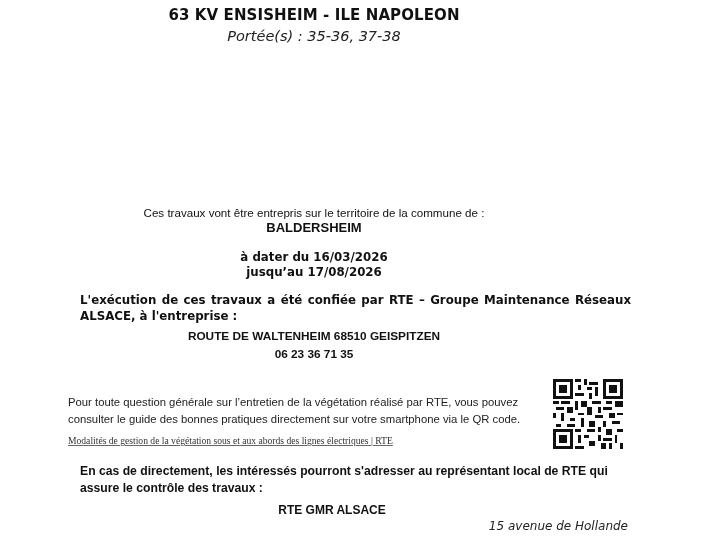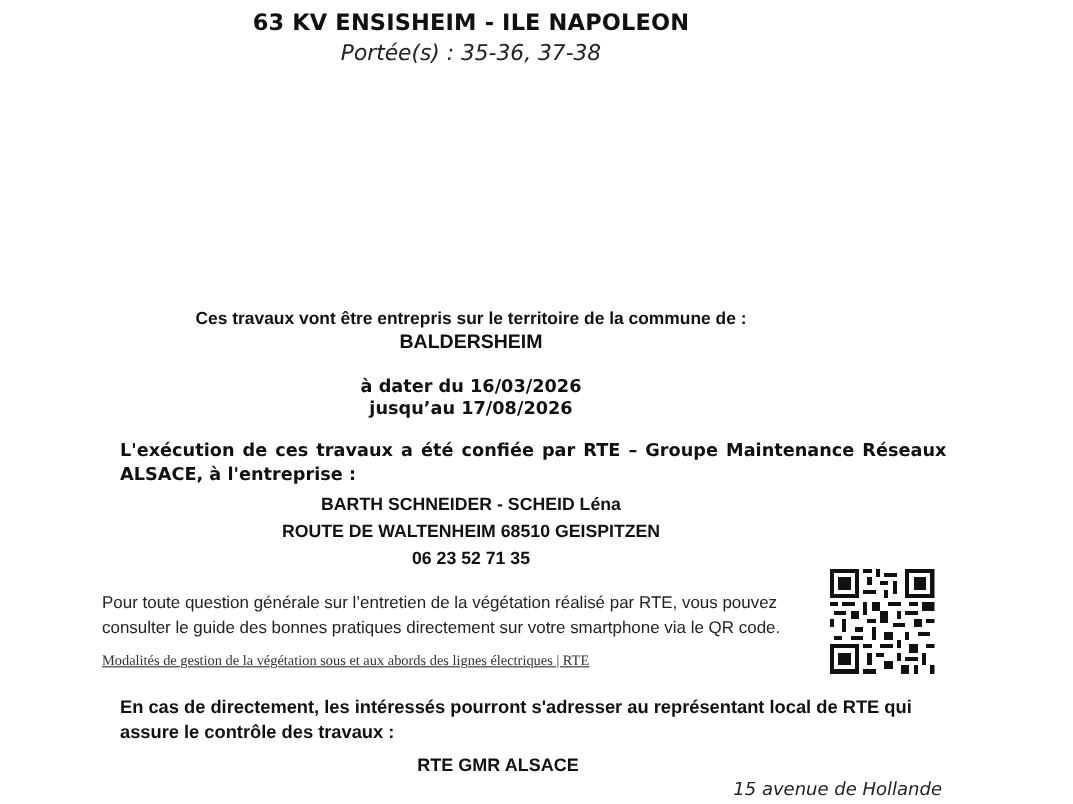--- a/index.html
+++ b/index.html
@@ -2,21 +2,21 @@
 <html><head>
   <meta charset="utf-8">
   <style>
     * { margin: 0; padding: 0; box-sizing: border-box; }
     html, body { width: 715px; height: 536px; background: #ffffff; overflow: hidden; }
     body { position: relative; font-family: "DejaVu Sans", sans-serif; color: #111111; }
     .abs { position: absolute; }
     .center { left: 0; width: 628px; text-align: center; }
     .title { top: 6px; font-size: 15px; font-weight: bold; letter-spacing: 0.1px; }
     .subtitle { top: 28px; font-size: 14.5px; font-style: italic; color: #222; }
-    .intro { top: 206px; font-size: 11.6px; font-weight: bold; font-family: "Liberation Sans", sans-serif; }
+    .intro { top: 206px; font-size: 11.6px; font-weight: normal; font-family: "Liberation Sans", sans-serif; }
     .commune { top: 220px; font-size: 13px; font-weight: bold; font-family: "Liberation Sans", sans-serif; }
     .dates { top: 250px; font-size: 11.8px; font-weight: bold; line-height: 15px; }
     .exec { top: 292px; left: 80px; width: 551px; font-size: 11.8px; font-weight: bold; line-height: 16px; text-align: justify; text-align-last: left; }
     .company { top: 327px; font-size: 11.8px; font-weight: bold; line-height: 18px; font-family: "Liberation Sans", sans-serif; }
     .info { top: 394px; left: 68px; width: 480px; font-size: 11.3px; line-height: 17px; font-family: "Liberation Sans", sans-serif; color: #222; }
     .link { top: 435px; left: 68px; font-size: 9.6px; font-family: "Liberation Serif", serif; color: #333; text-decoration: underline; text-decoration-color: #666; }
     .qr { top: 378px; left: 553px; width: 70px; height: 72px; }
     .contest { top: 463px; left: 80px; width: 560px; font-size: 12.2px; font-weight: bold; line-height: 17px; font-family: "Liberation Sans", sans-serif; }
     .rte-name { top: 503px; font-size: 12px; font-weight: bold; font-family: "Liberation Sans", sans-serif; padding-left: 36px; }
     .rte-addr { top: 519px; font-size: 12px; font-style: italic; color: #222; text-align: right; }
@@ -31,23 +31,22 @@
 <div class="abs center commune">BALDERSHEIM</div>
 
 <div class="abs center dates">
   <div>à dater du 16/03/2026</div>
   <div>jusqu’au 17/08/2026</div>
 </div>
 
 <div class="abs exec">L'exécution de ces travaux a été confiée par RTE – Groupe Maintenance Réseaux ALSACE, à l'entreprise :</div>
 
 <div class="abs center company">
-  <div>BARTH SCHNEIDER - SCHEID Léna</div>
   <div>ROUTE DE WALTENHEIM 68510 GEISPITZEN</div>
-  <div>06 23 52 71 35</div>
+  <div>06 23 36 71 35</div>
 </div>
 
 <div class="abs info">Pour toute question générale sur l’entretien de la végétation réalisé par RTE, vous pouvez consulter le guide des bonnes pratiques directement sur votre smartphone via le QR code.</div>
 <a class="abs link">Modalités de gestion de la végétation sous et aux abords des lignes électriques | RTE</a>
 
 <div class="abs qr">
   <svg width="70" height="72" viewBox="0 0 25 25" shape-rendering="crispEdges">
     <rect width="25" height="25" fill="#fff"></rect>
     <g fill="#111">
 

